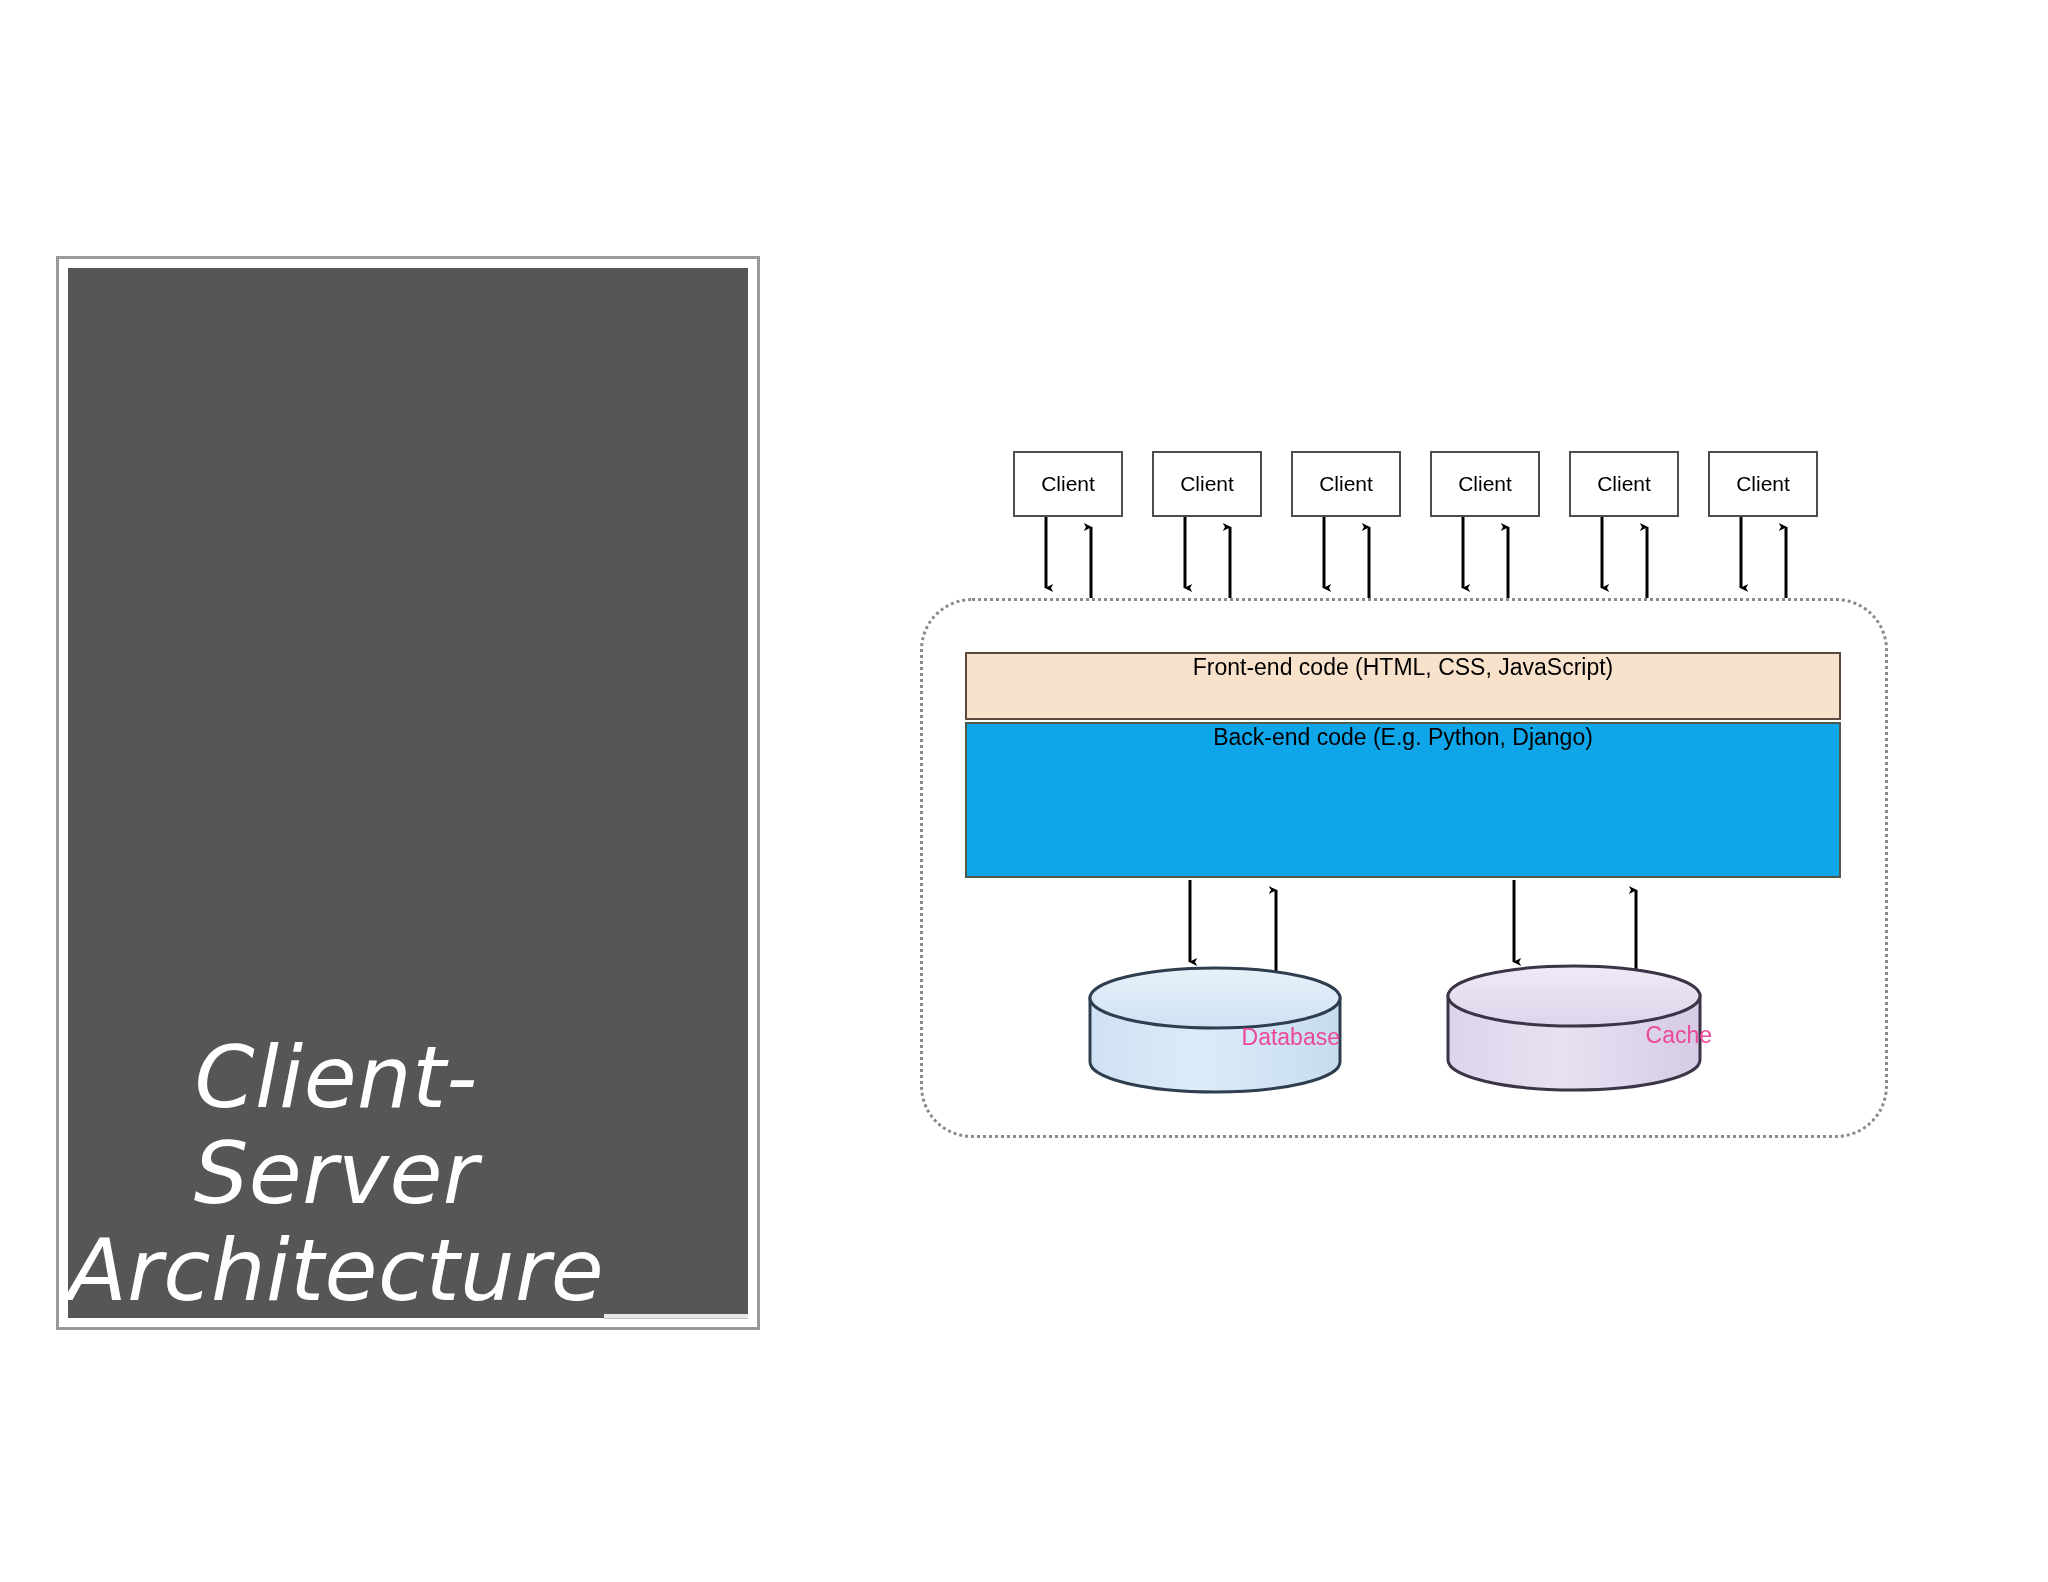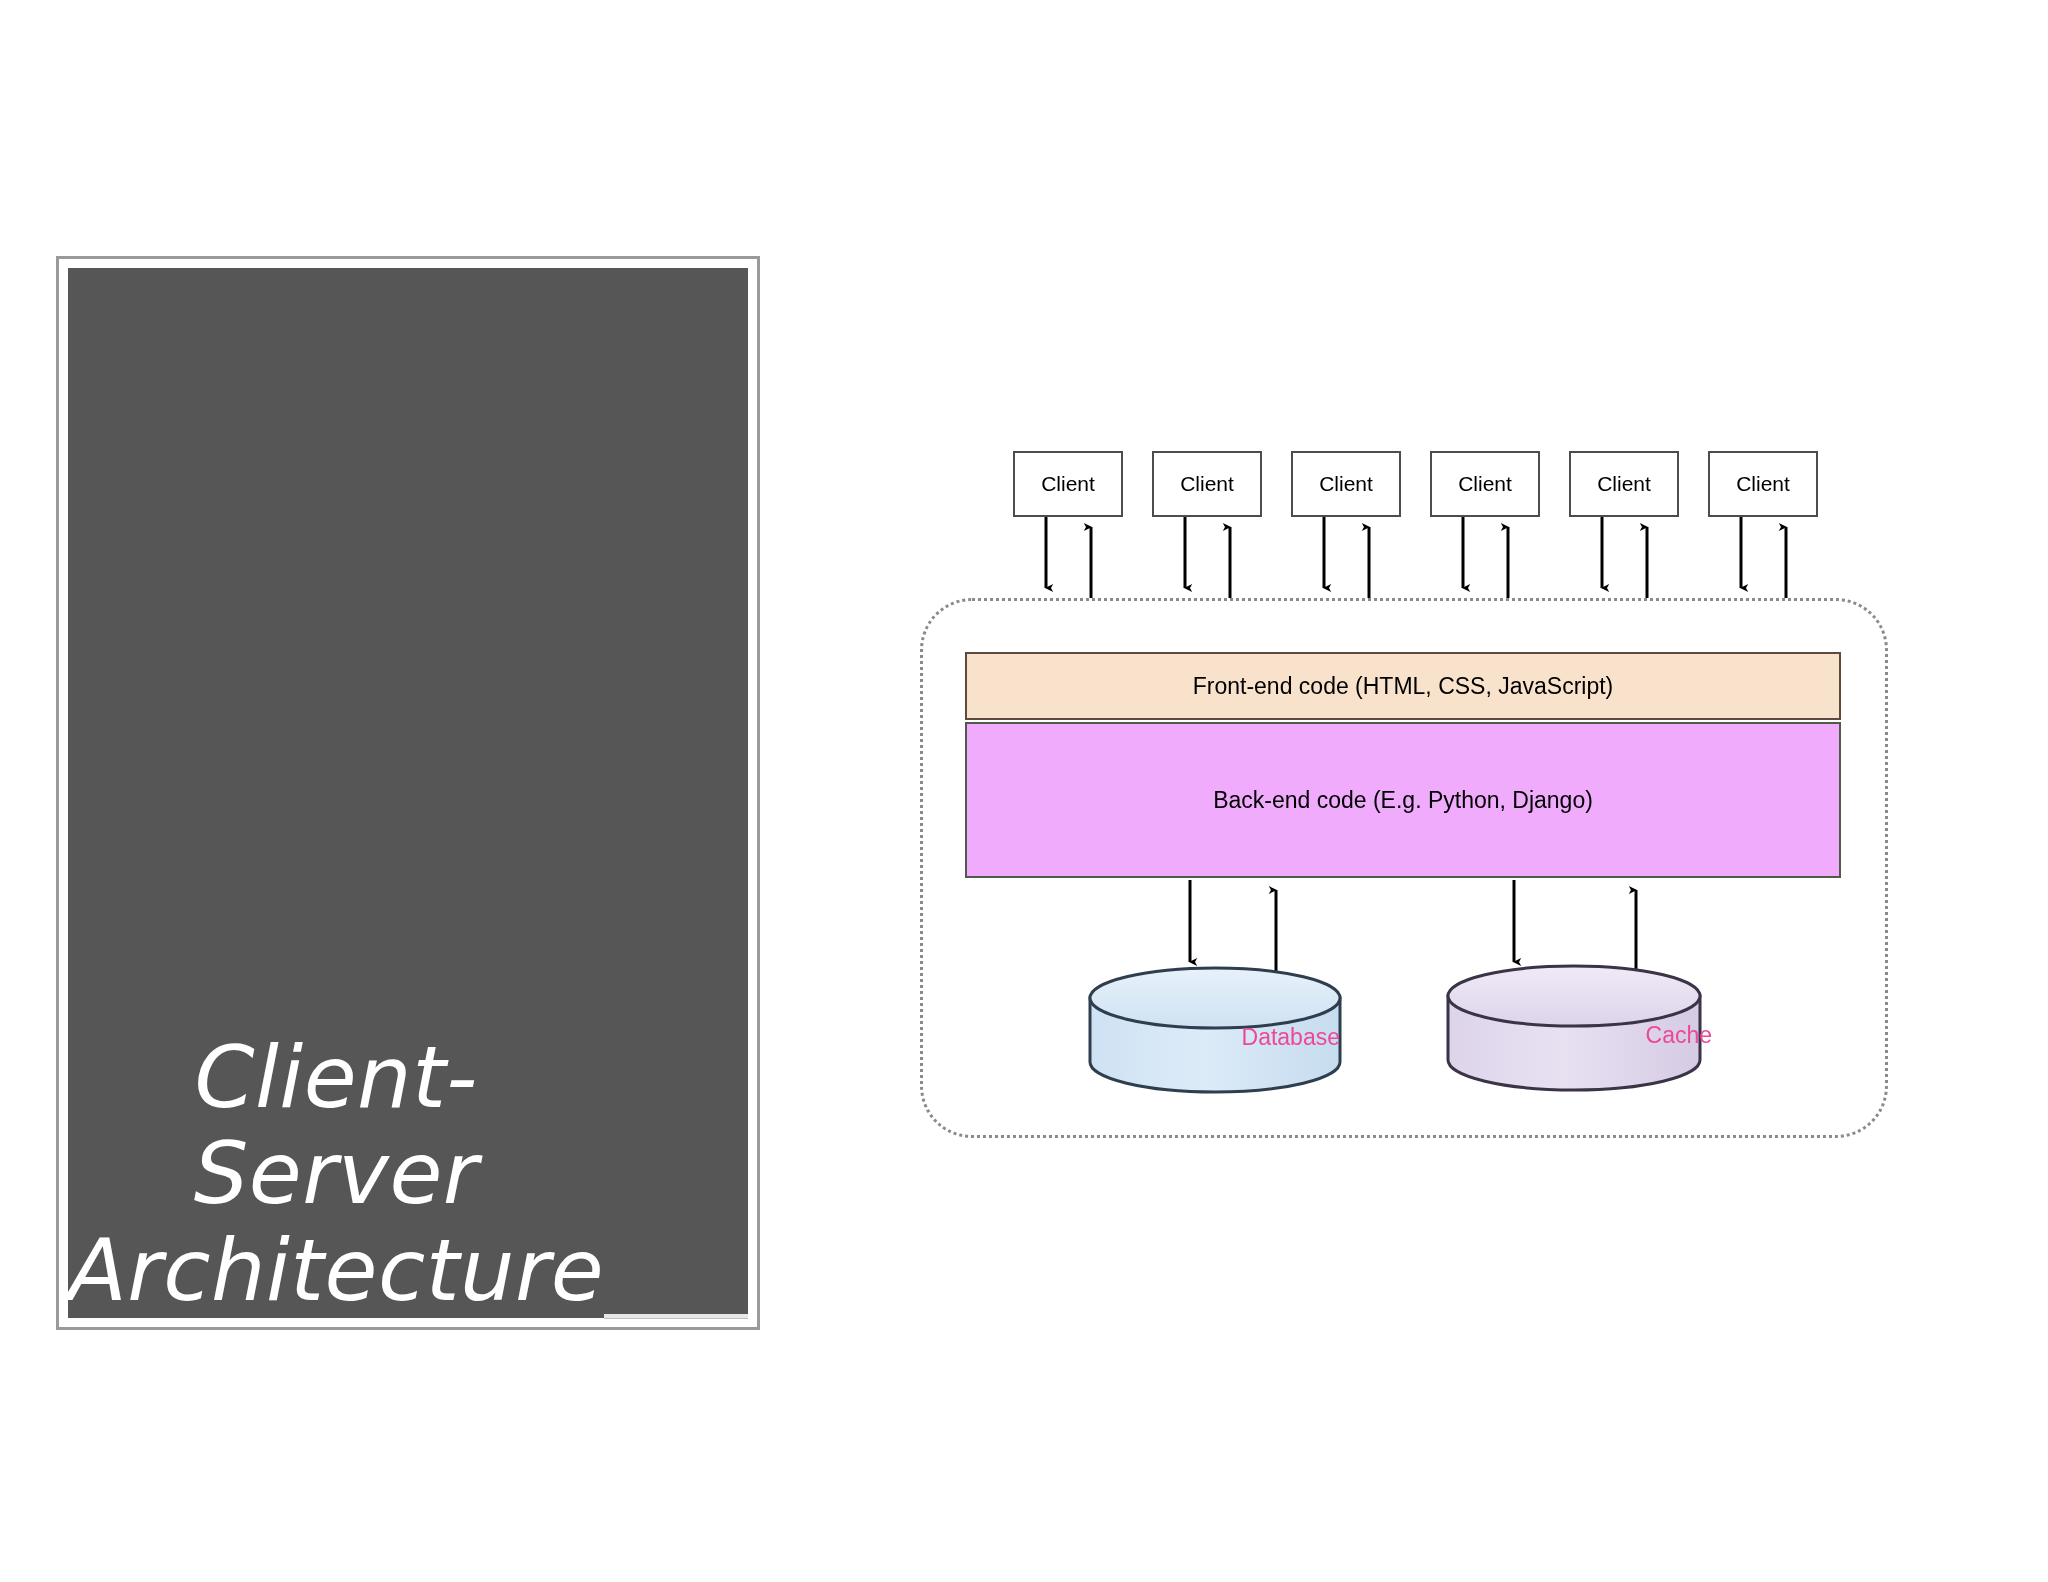--- a/index.html
+++ b/index.html
@@ -79,40 +79,40 @@
     justify-content: center;
     font-size: 21px;
     color: #000000;
     font-family: "Liberation Sans", sans-serif;
   }
 
   .code-bar {
     position: absolute;
     box-sizing: border-box;
     display: flex;
-    align-items: center;
+    align-items: flex-start;
     justify-content: center;
     font-size: 23px;
     color: #000000;
     font-family: "Liberation Sans", sans-serif;
   }
   #frontend-bar {
     left: 965px;
     top: 652px;
     width: 876px;
     height: 68px;
     background: #f8e2cb;
     border: 2px solid #5c4a3f;
   }
   #backend-bar {
     left: 965px;
     top: 722px;
     width: 876px;
     height: 156px;
-    background: #f0abfc;
+    background: #0ea5e9;
     border: 2px solid #4d5c49;
   }
 
   .cylinder {
     position: absolute;
     display: flex;
     align-items: center;
     justify-content: flex-end;
     font-size: 23px;
     color: #ec4899;

